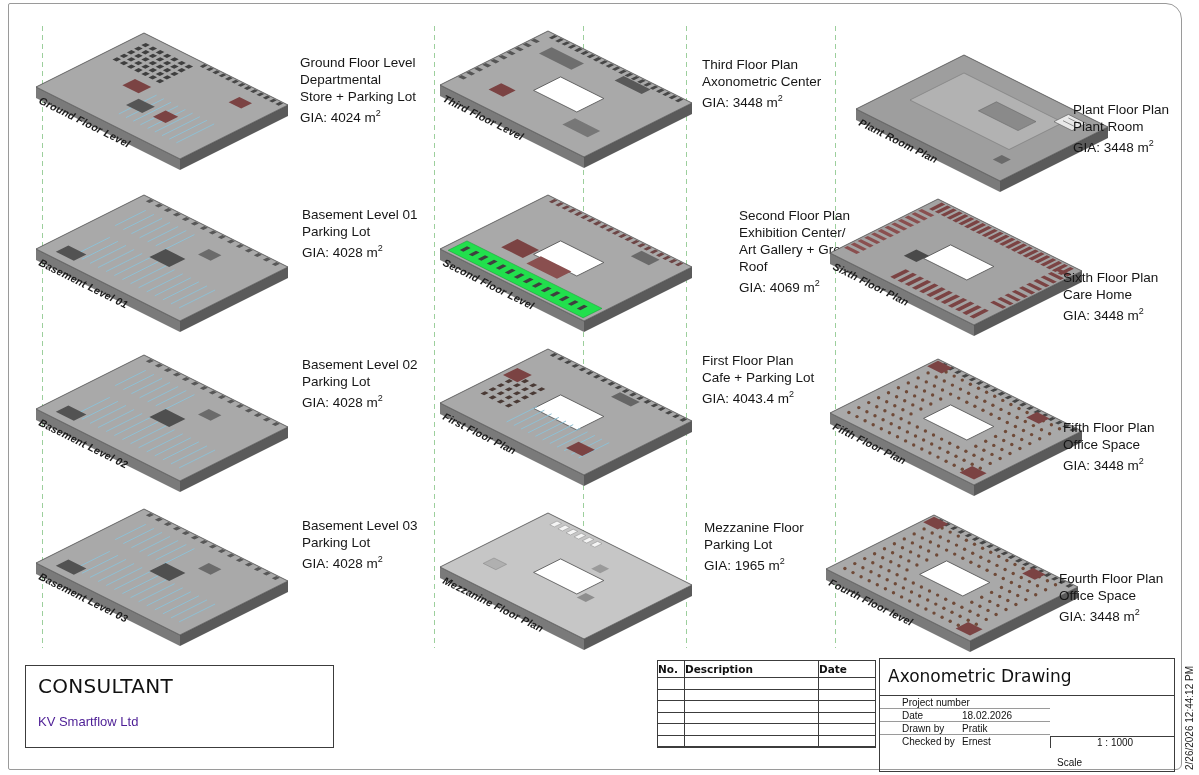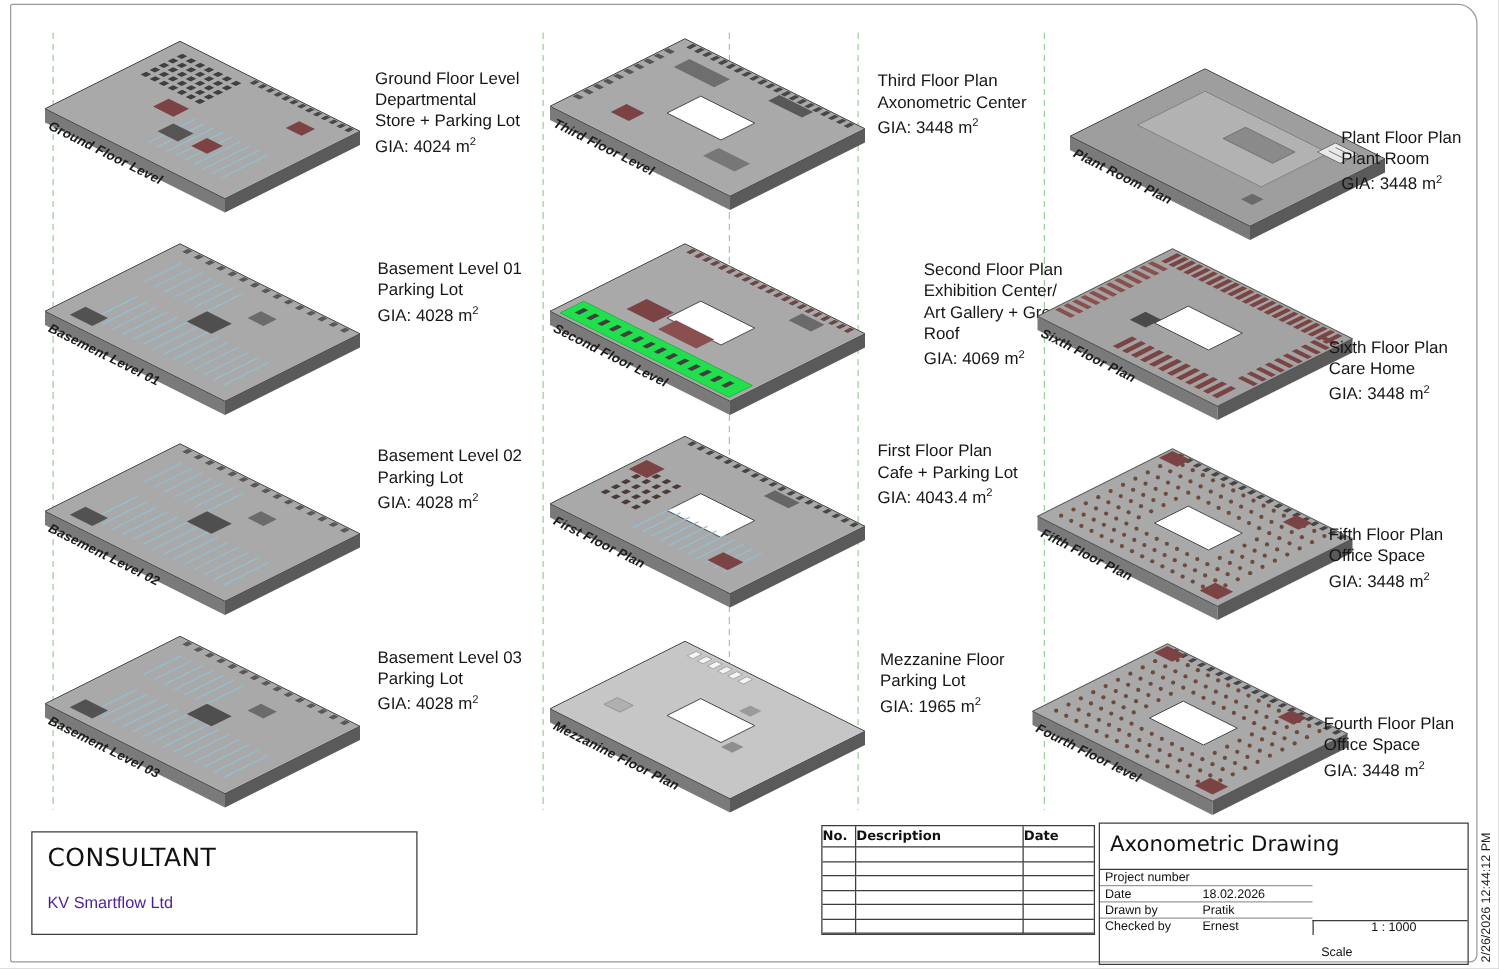--- a/index.html
+++ b/index.html
@@ -26,21 +26,21 @@
   .rev-row{display:flex;width:100%;box-sizing:border-box;}
   .rev-cell{box-sizing:border-box;border-right:1px solid #3c3c3c;border-bottom:1px solid #3c3c3c;height:100%;}
   .rev-cell.c0{width:27px;} .rev-cell.c1{width:134px;} .rev-cell.c2{width:56px;border-right:none;}
   .rev-head{height:17px;font-family:"DejaVu Sans",sans-serif;font-size:10.5px;font-weight:700;line-height:16px;color:#111;}
   .rev-empty{height:11.5px;}
   .titleblock{position:absolute;left:879px;top:658px;width:296px;height:114px;border:1px solid #3c3c3c;box-sizing:border-box;}
   .tb-title{position:absolute;left:0;top:0;width:100%;height:37px;border-bottom:1px solid #3c3c3c;box-sizing:border-box;}
   .tb-title span{position:absolute;left:8px;top:7px;font-family:"DejaVu Sans",sans-serif;font-size:17px;font-weight:500;color:#111;}
   .tb-fields{position:absolute;left:0;top:37px;width:170px;height:52px;}
   .tb-frow{position:absolute;left:0;width:170px;height:13px;border-bottom:1px solid #9a9a9a;box-sizing:border-box;}
-  .tb-frow .lbl{position:absolute;left:4px;top:1px;font-size:10px;color:#111;}
+  .tb-frow .lbl{position:absolute;left:22px;top:1px;font-size:10px;color:#111;}
   .tb-frow .val{position:absolute;left:82px;top:1px;font-size:10px;color:#111;}
   .tb-size{position:absolute;left:170px;top:37px;width:124px;height:40px;border-left:1px solid #3c3c3c;box-sizing:border-box;
            display:flex;align-items:center;justify-content:center;
            font-family:"DejaVu Sans",sans-serif;font-size:23px;font-weight:500;color:#111;}
   .tb-scale{position:absolute;left:170px;top:77px;width:124px;height:12px;border-left:1px solid #3c3c3c;border-top:1px solid #3c3c3c;box-sizing:border-box;}
   .tb-scale .lbl{position:absolute;left:6px;top:0px;font-size:10px;color:#111;margin-top:20px;}
   .tb-scale .val{position:absolute;left:46px;top:0px;font-size:10px;color:#111;}
   .timestamp{position:absolute;left:1184px;top:770px;transform:rotate(-90deg);transform-origin:0 0;
              font-size:10px;color:#222;white-space:nowrap;}
 </style>

